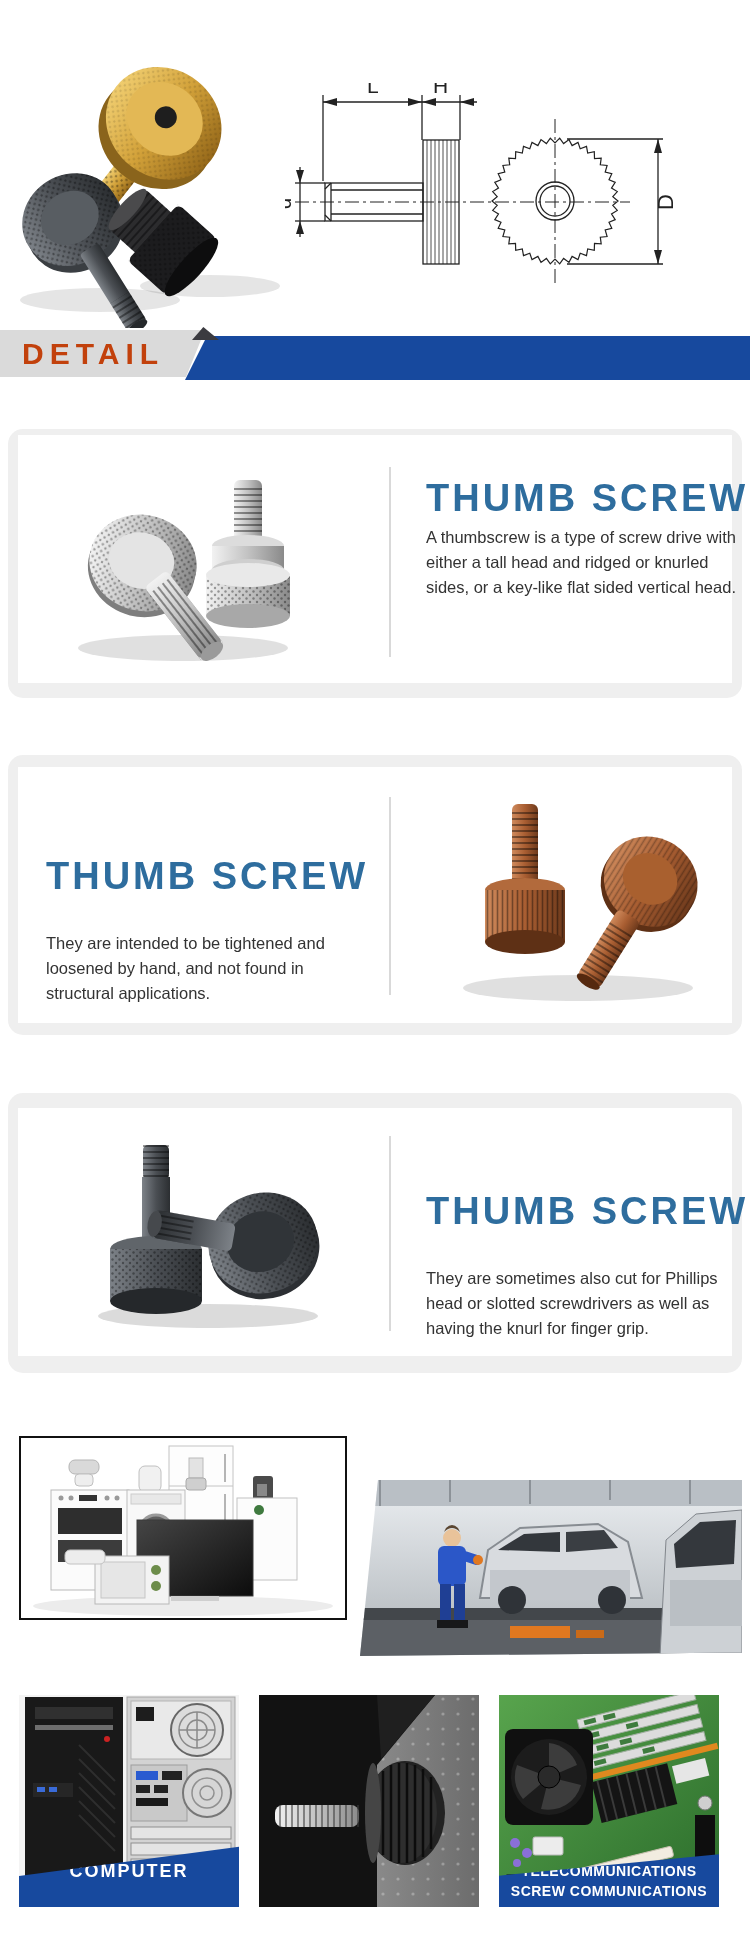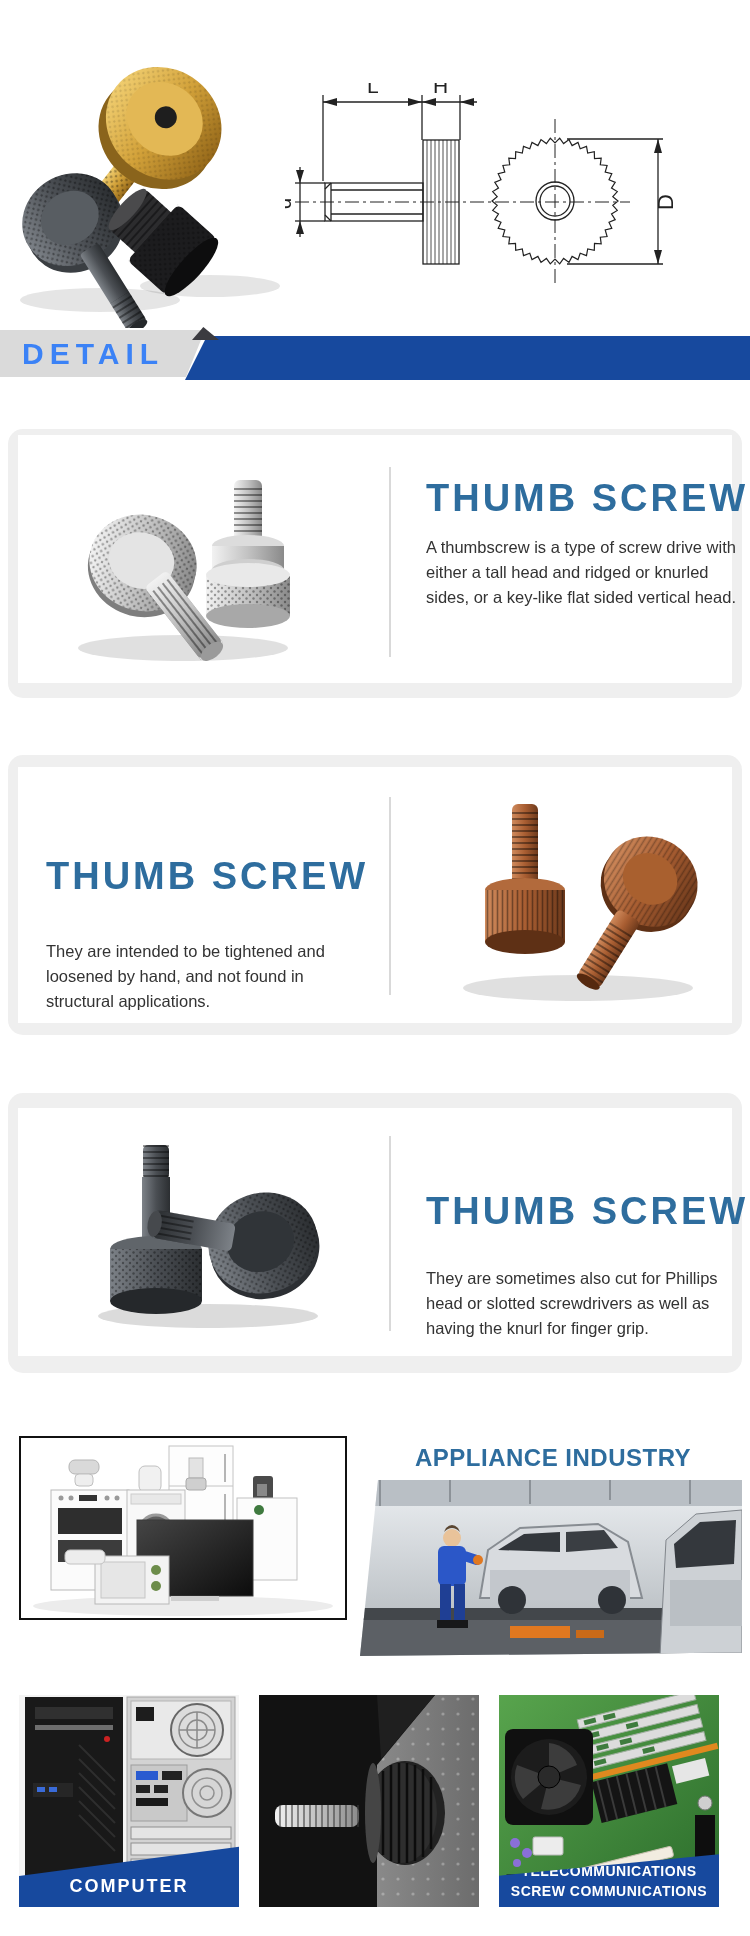--- a/index.html
+++ b/index.html
@@ -8,41 +8,41 @@
   .abs{position:absolute;}
 
   
   .detail-gray{left:0;top:330px;width:212px;height:47px;background:#dadada;
     clip-path:polygon(0 0,205px 0,186px 100%,0 100%);}
   .detail-blue{left:185px;top:336px;width:565px;height:44px;background:#17499e;
     clip-path:polygon(22px 0,100% 0,100% 100%,0 100%);}
   .detail-fold{left:192px;top:327px;width:27px;height:13px;background:#3b3b40;
     clip-path:polygon(42% 0,100% 100%,0 100%);}
   .detail-label{left:22px;top:334px;width:190px;height:40px;line-height:40px;
-    font-size:30px;font-weight:bold;letter-spacing:6px;color:#3b82f6;}
+    font-size:30px;font-weight:bold;letter-spacing:6px;color:#c2410c;}
 
   
   .card{left:8px;width:734px;background:#efefef;border-radius:15px;}
   .card-inner{position:absolute;left:10px;right:10px;background:#fff;}
   .vdivider{position:absolute;width:2px;background:#d9d9d9;}
   .card-title{position:absolute;font-size:38px;font-weight:bold;letter-spacing:3px;color:#2e6d9e;white-space:nowrap;}
   .card-text{position:absolute;font-size:16.5px;line-height:25px;color:#333;}
 
   
   .ind-label{position:absolute;font-size:24px;font-weight:bold;color:#2e6d9e;letter-spacing:0.5px;white-space:nowrap;}
   .appliance-frame{left:19px;top:1436px;width:328px;height:184px;background:#fff;border:2px solid #111;box-sizing:border-box;}
   .auto-frame{left:360px;top:1480px;width:382px;height:176px;overflow:hidden;
     clip-path:polygon(18px 0,100% 0,100% 98%,0 100%);}
 
   
   .tile{top:1695px;width:220px;height:212px;overflow:hidden;background:#ddd;}
   .tile-banner{position:absolute;left:0;right:0;bottom:0;background:#17499e;
     display:flex;flex-direction:column;justify-content:flex-end;align-items:center;}
   .tile-banner .bl{color:#fff;font-weight:bold;}
-  .b1{height:62px;clip-path:polygon(0 50%,100% 3%,100% 100%,0 100%);padding-bottom:10px;box-sizing:border-box;align-items:center;}
+  .b1{height:62px;clip-path:polygon(0 50%,100% 3%,100% 100%,0 100%);padding-bottom:25px;box-sizing:border-box;align-items:center;}
   .b1 .bl{font-size:18px;letter-spacing:2px;}
   .b2{height:62px;clip-path:polygon(0 3%,100% 52%,100% 100%,0 100%);padding-bottom:13px;box-sizing:border-box;}
   .b2 .bl{font-size:14px;letter-spacing:1px;}
   .b3{height:56px;clip-path:polygon(0 44%,100% 6%,100% 100%,0 100%);padding-bottom:6px;box-sizing:border-box;}
   .b3 .bl{font-size:14px;letter-spacing:0.5px;line-height:20px;}
 
   svg{display:block;}
   text.dim{font-family:"Liberation Sans",sans-serif;fill:#222;}
 </style>
 </head>
@@ -239,29 +239,29 @@
             <rect x="-36" y="-12" width="72" height="24" fill="url(#gSilver)"></rect>
             <ellipse cx="0" cy="12" rx="36" ry="11" fill="#cfcfcf"></ellipse>
             <rect x="-42" y="18" width="84" height="40" fill="url(#gSilver)"></rect>
             <rect x="-42" y="18" width="84" height="40" fill="url(#pKnurlDots)"></rect>
             <ellipse cx="0" cy="17" rx="42" ry="12" fill="#e9e9e9"></ellipse>
             <ellipse cx="0" cy="58" rx="42" ry="12" fill="#a8a8a8"></ellipse>
           </g>
         </svg>
       </div>
       <div class="card-title" style="left:408px;top:42px">THUMB SCREW</div>
-      <div class="card-text" style="left:408px;top:100px;width:315px">A thumbscrew is a type of screw drive with either a tall head and ridged or knurled sides, or a key-like flat sided vertical head.</div>
+      <div class="card-text" style="left:408px;top:90px;width:315px">A thumbscrew is a type of screw drive with either a tall head and ridged or knurled sides, or a key-like flat sided vertical head.</div>
     </div>
   </div>
 
   <div class="abs card" style="top:755px;height:280px">
     <div class="card-inner" style="top:12px;height:256px">
       <div class="vdivider" style="left:371px;top:30px;height:198px"></div>
       <div class="card-title" style="left:28px;top:88px">THUMB SCREW</div>
-      <div class="card-text" style="left:28px;top:172px;width:310px">They are intended to be tightened and loosened by hand, and not found in structural applications.</div>
+      <div class="card-text" style="left:28px;top:164px;width:310px">They are intended to be tightened and loosened by hand, and not found in structural applications.</div>
       <div class="abs" style="left:415px;top:25px">
         <svg viewBox="0 0 290 215" width="290" height="215">
           <ellipse cx="145" cy="196" rx="115" ry="13" fill="rgba(0,0,0,0.12)"></ellipse>
           <g transform="translate(92,108)">
             <rect x="-13" y="-96" width="26" height="86" rx="6" fill="url(#gCopper)"></rect>
             <rect x="-13" y="-92" width="26" height="82" fill="url(#pThreadH)"></rect>
             <ellipse cx="0" cy="-10" rx="40" ry="12" fill="#b26a3c"></ellipse>
             <rect x="-40" y="-10" width="80" height="52" fill="url(#gCopper)"></rect>
             <rect x="-40" y="-10" width="80" height="52" fill="url(#pKnurlV)"></rect>
             <ellipse cx="0" cy="42" rx="40" ry="12" fill="#5e3015"></ellipse>
@@ -306,21 +306,20 @@
               <ellipse cx="110" cy="0" rx="7" ry="13" fill="#46494d"></ellipse>
             </g>
           </g>
         </svg>
       </div>
       <div class="card-title" style="left:408px;top:82px">THUMB SCREW</div>
       <div class="card-text" style="left:408px;top:158px;width:322px">They are sometimes also cut for Phillips head or slotted screwdrivers as well as having the knurl for finger grip.</div>
     </div>
   </div>
 
-  <div class="ind-label" style="left:415px;top:1444px">APPLIANCE INDUSTRY</div>
 
   <div class="abs appliance-frame">
     <svg viewBox="0 0 324 180" width="324" height="180">
       <rect width="324" height="180" fill="#fff"></rect>
       <ellipse cx="162" cy="168" rx="150" ry="10" fill="#ececec"></ellipse>
 
       <rect x="148" y="8" width="64" height="118" fill="#fdfdfd" stroke="#c4c4c4"></rect>
       <line x1="148" y1="48" x2="212" y2="48" stroke="#c4c4c4"></line>
       <line x1="204" y1="16" x2="204" y2="44" stroke="#b5b5b5" stroke-width="2"></line>
       <line x1="204" y1="56" x2="204" y2="90" stroke="#b5b5b5" stroke-width="2"></line>

